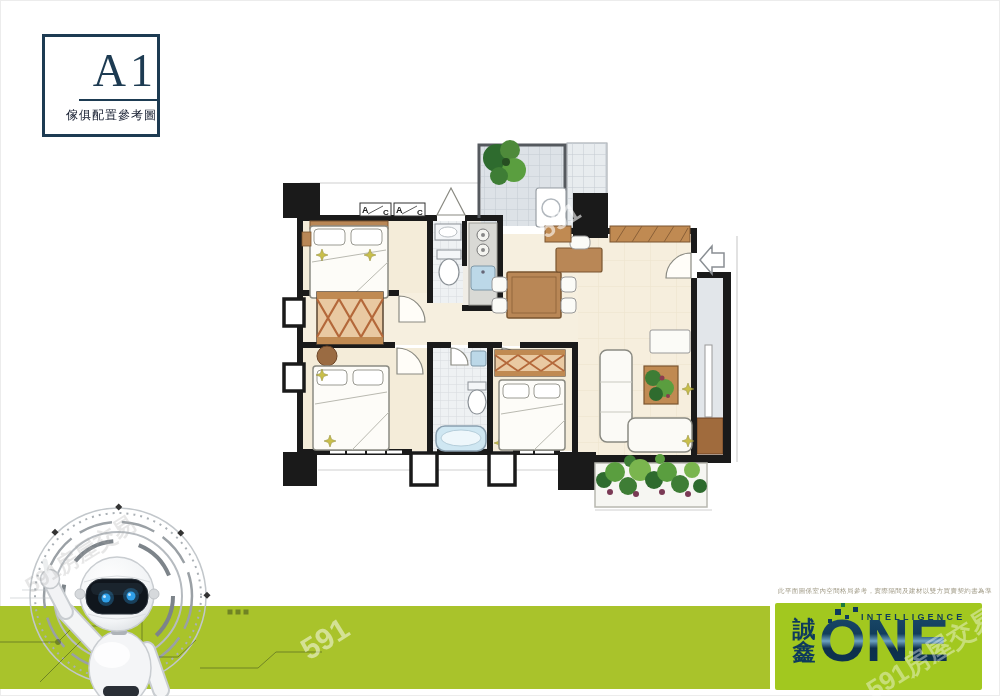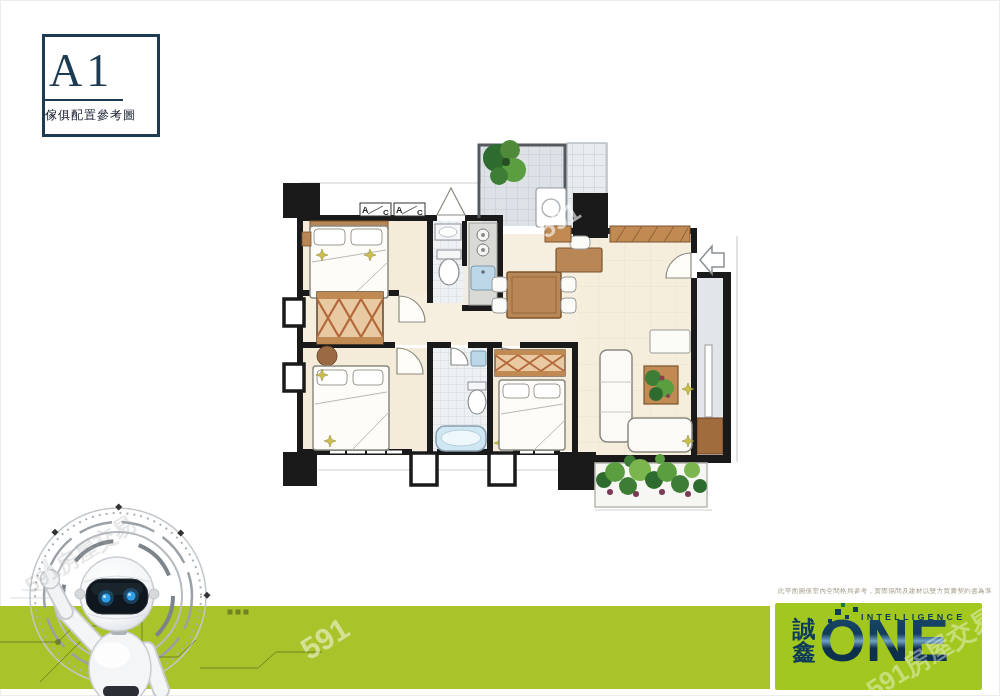--- a/index.html
+++ b/index.html
@@ -3,21 +3,21 @@
 <meta charset="utf-8">
 <style>
   html,body{margin:0;padding:0;}
   body{width:1000px;height:696px;position:relative;background:#ffffff;overflow:hidden;
        font-family:"Liberation Sans",sans-serif;}
   .frame{position:absolute;inset:0;border:1px solid #ececec;pointer-events:none;}
 
   
   .unit-card{position:absolute;left:42px;top:34px;width:112px;height:97px;
     border:3px solid #1d3b52;background:#fff;display:flex;flex-direction:column;
-    align-items:flex-start;justify-content:center;}
+    align-items:flex-end;justify-content:center;}
   .unit-title{font-family:"Liberation Serif","DejaVu Serif",serif;font-size:46px;
     color:#1d3b52;line-height:1;letter-spacing:4px;margin-left:4px;}
   .unit-rule{width:78px;height:2px;background:#1d3b52;margin:5px 0 6px 0;}
   .unit-caption{font-size:12px;color:#0f172a;letter-spacing:1px;white-space:nowrap;}
 
   
   .disclaimer{position:absolute;left:778px;top:587px;width:190px;font-size:7px;
     color:#a09a86;text-align:center;letter-spacing:.5px;white-space:nowrap;
     transform:scale(.92);transform-origin:left top;}
 

